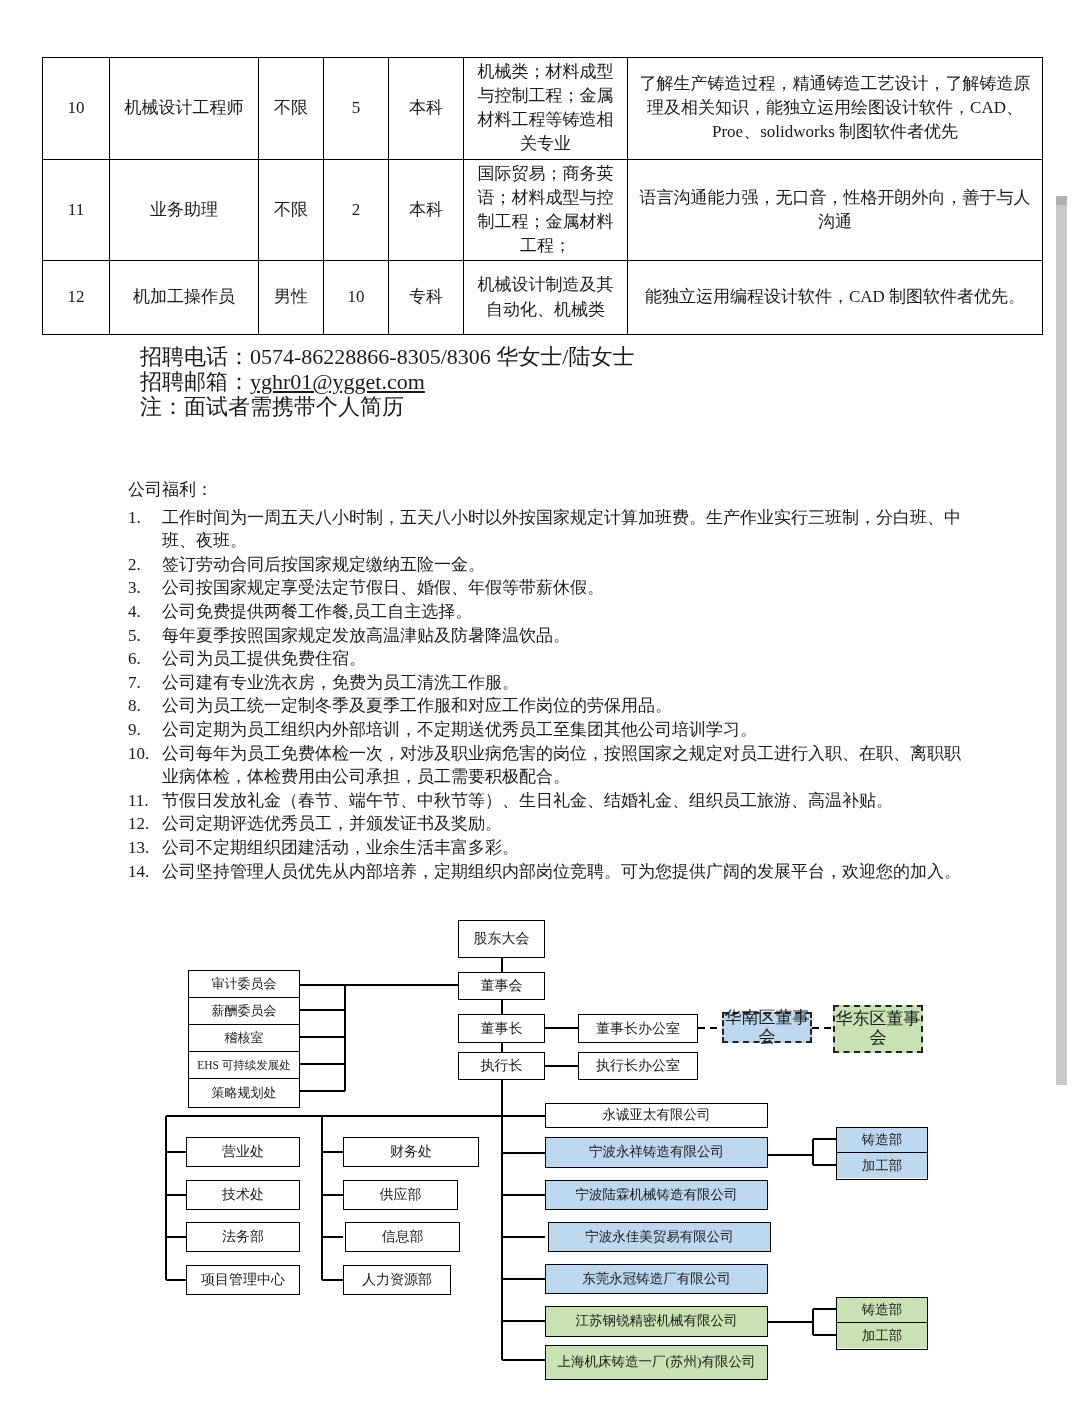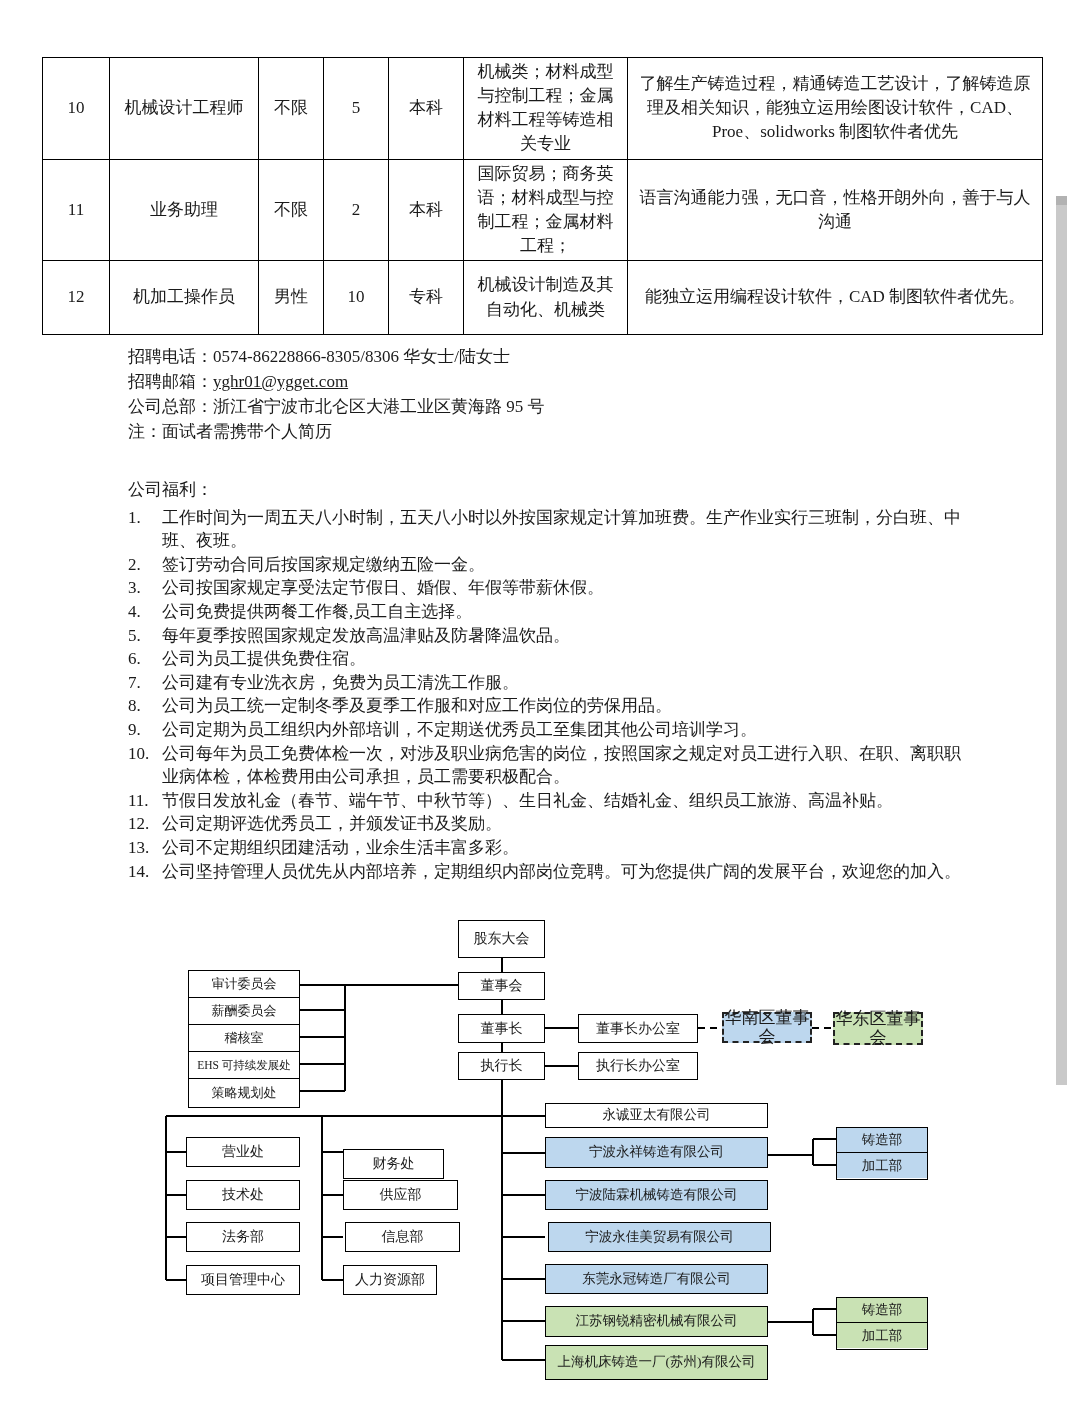--- a/index.html
+++ b/index.html
@@ -10,21 +10,21 @@
   
   table.jobs{
     position:absolute;left:42px;top:57px;width:1000px;
     border-collapse:collapse;table-layout:fixed;
   }
   table.jobs td{
     border:1.5px solid #000;text-align:center;vertical-align:middle;
     font-size:17px;line-height:1.42;padding:2px 6px;word-break:break-word;
   }
   
-  .contact{position:absolute;left:128px;top:344px;font-size:17px;line-height:25px;}
+  .contact{position:absolute;left:140px;top:344px;font-size:22px;line-height:25px;}
   .contact .row{white-space:nowrap;}
   .contact .email{ text-decoration:underline;}
   
   .benefits{position:absolute;left:128px;top:478px;width:848px;font-size:17px;line-height:23.6px;}
   .benefits .title{margin-bottom:4px;}
   .b-item{display:flex;}
   .b-no{width:34px;flex-shrink:0;}
   .b-text{width:800px;}
   
   .chart{position:absolute;left:150px;top:905px;width:930px;height:485px;}
@@ -107,23 +107,20 @@
     </table>
 
   <div class="contact">
     <div class="row">
       <span>招聘电话：</span><span>0574-86228866-8305/8306 华女士/陆女士</span>
     </div>
     <div class="row">
       <span>招聘邮箱：</span><span class="email">yghr01@ygget.com</span>
     </div>
     <div class="row">
-      <span>公司总部：</span><span>浙江省宁波市北仑区大港工业区黄海路 95 号</span>
-    </div>
-    <div class="row">
       <span>注：</span><span>面试者需携带个人简历</span>
     </div>
   </div>
 
   <div class="benefits">
     <div class="title">公司福利：</div>
     <div class="b-item">
         <span class="b-no">1.</span>
         <span class="b-text">工作时间为一周五天八小时制，五天八小时以外按国家规定计算加班费。生产作业实行三班制，分白班、中班、夜班。</span>
       </div>
@@ -234,39 +231,39 @@
       </g>
     </svg>
 
     <div class="obox" style="left:308px;top:15px;width:87px;height:38px">股东大会</div>
     <div class="obox" style="left:308px;top:67px;width:87px;height:28px">董事会</div>
     <div class="obox" style="left:308px;top:109px;width:87px;height:29px">董事长</div>
     <div class="obox" style="left:308px;top:147px;width:87px;height:28px">执行长</div>
     <div class="obox" style="left:428px;top:109px;width:120px;height:29px">董事长办公室</div>
     <div class="obox" style="left:428px;top:147px;width:120px;height:28px">执行长办公室</div>
     <div class="obox dashed c-blue" style="left:572px;top:107px;width:90px;height:31px">华南区董事会</div>
-    <div class="obox dashed c-green" style="left:683px;top:107px;width:90px;height:33px">华东区董事会</div>
+    <div class="obox dashed c-green" style="left:683px;top:100px;width:90px;height:48px">华东区董事会</div>
 
     <div class="stack" style="left:38px;top:65px;width:112px;height:138px">
       <div class="cell">审计委员会</div>
       <div class="cell">薪酬委员会</div>
       <div class="cell">稽核室</div>
       <div class="cell small">EHS 可持续发展处</div>
       <div class="cell">策略规划处</div>
     </div>
 
     <div class="obox" style="left:36px;top:232px;width:114px;height:30px">营业处</div>
     <div class="obox" style="left:36px;top:275px;width:114px;height:30px">技术处</div>
     <div class="obox" style="left:36px;top:317px;width:114px;height:30px">法务部</div>
     <div class="obox" style="left:36px;top:360px;width:114px;height:30px">项目管理中心</div>
 
-    <div class="obox" style="left:193px;top:244px;width:101px;height:30px">财务处</div>
+    <div class="obox" style="left:193px;top:232px;width:136px;height:30px">财务处</div>
     <div class="obox" style="left:193px;top:275px;width:115px;height:30px">供应部</div>
     <div class="obox" style="left:195px;top:317px;width:115px;height:30px">信息部</div>
-    <div class="obox" style="left:193px;top:360px;width:94px;height:30px">人力资源部</div>
+    <div class="obox" style="left:193px;top:360px;width:108px;height:30px">人力资源部</div>
 
     <div class="obox company" style="left:395px;top:198px;width:223px;height:25px">永诚亚太有限公司</div>
     <div class="obox company c-blue" style="left:395px;top:232px;width:223px;height:31px">宁波永祥铸造有限公司</div>
     <div class="obox company c-blue" style="left:395px;top:275px;width:223px;height:30px">宁波陆霖机械铸造有限公司</div>
     <div class="obox company c-blue" style="left:398px;top:317px;width:223px;height:30px">宁波永佳美贸易有限公司</div>
     <div class="obox company c-blue" style="left:395px;top:359px;width:223px;height:30px">东莞永冠铸造厂有限公司</div>
     <div class="obox company c-green" style="left:395px;top:401px;width:223px;height:31px">江苏钢锐精密机械有限公司</div>
     <div class="obox company c-green" style="left:395px;top:440px;width:223px;height:35px">上海机床铸造一厂(苏州)有限公司</div>
 
     <div class="pair" style="left:686px;top:222px;width:92px;height:53px">

